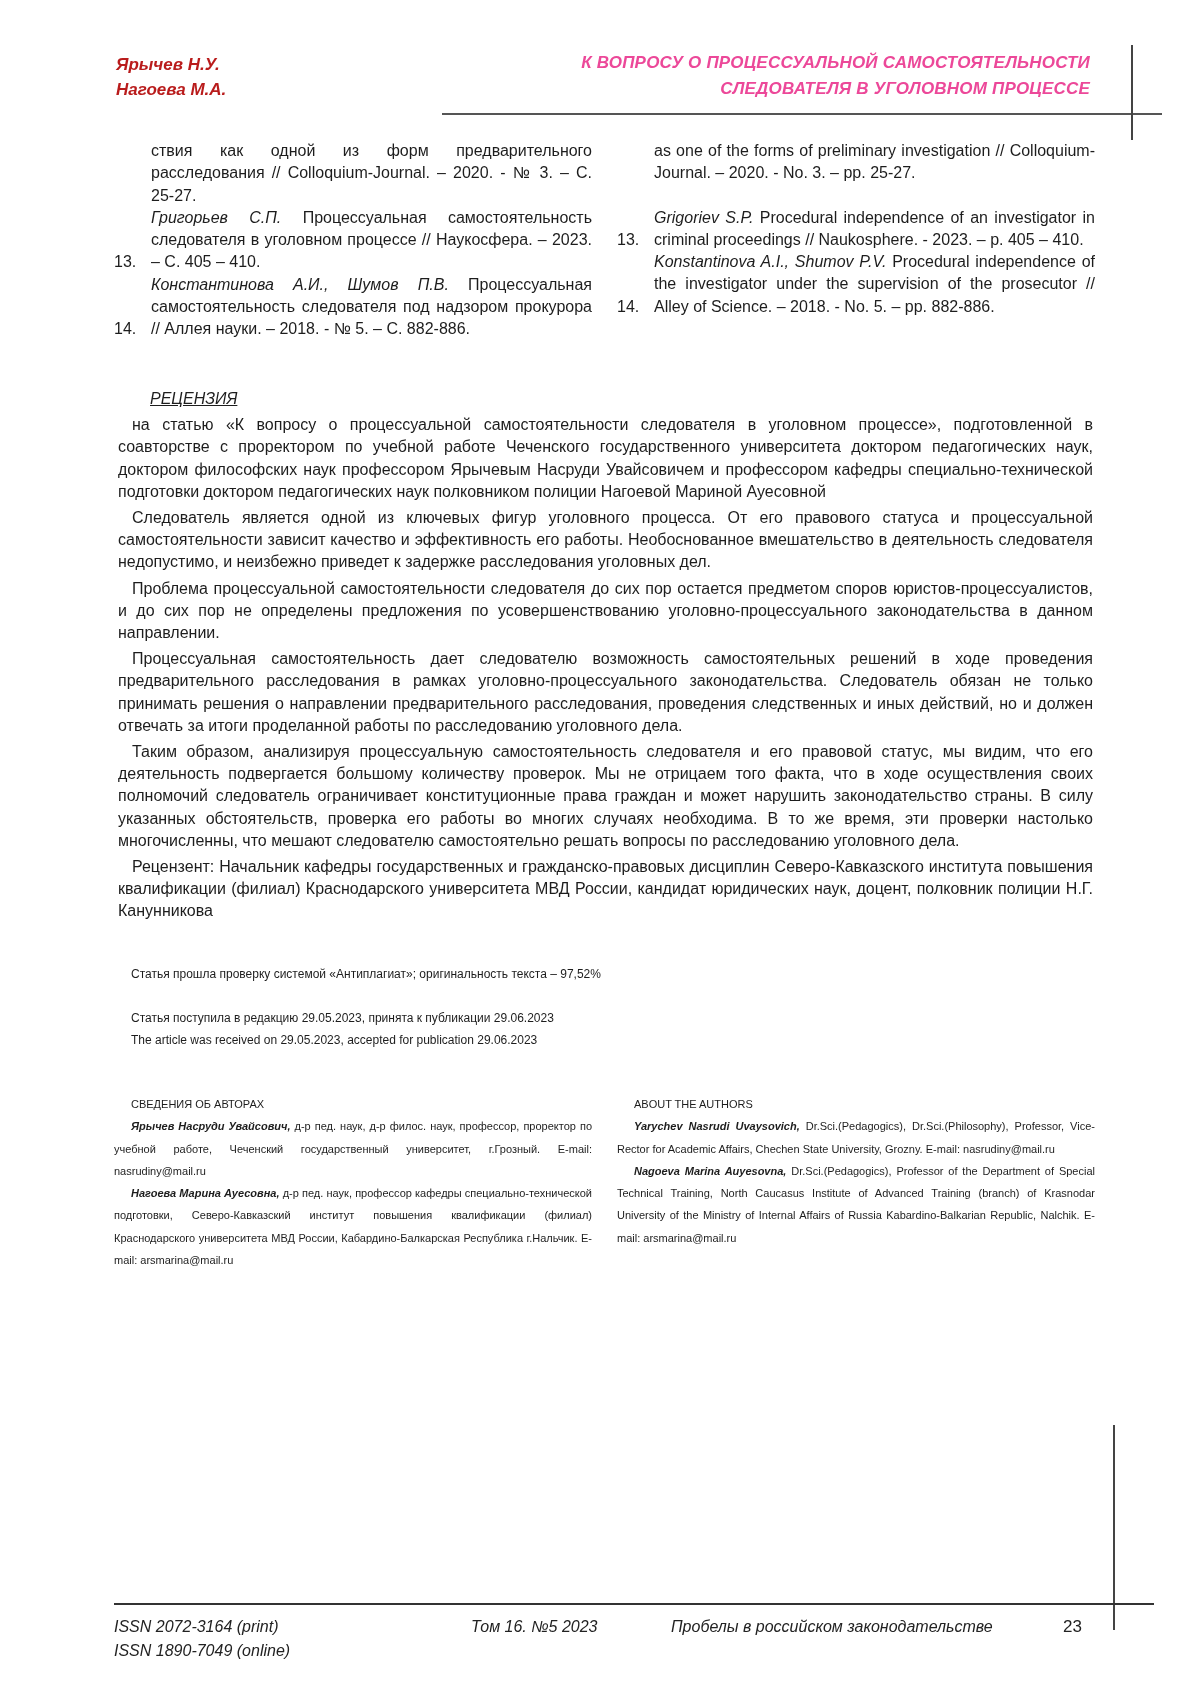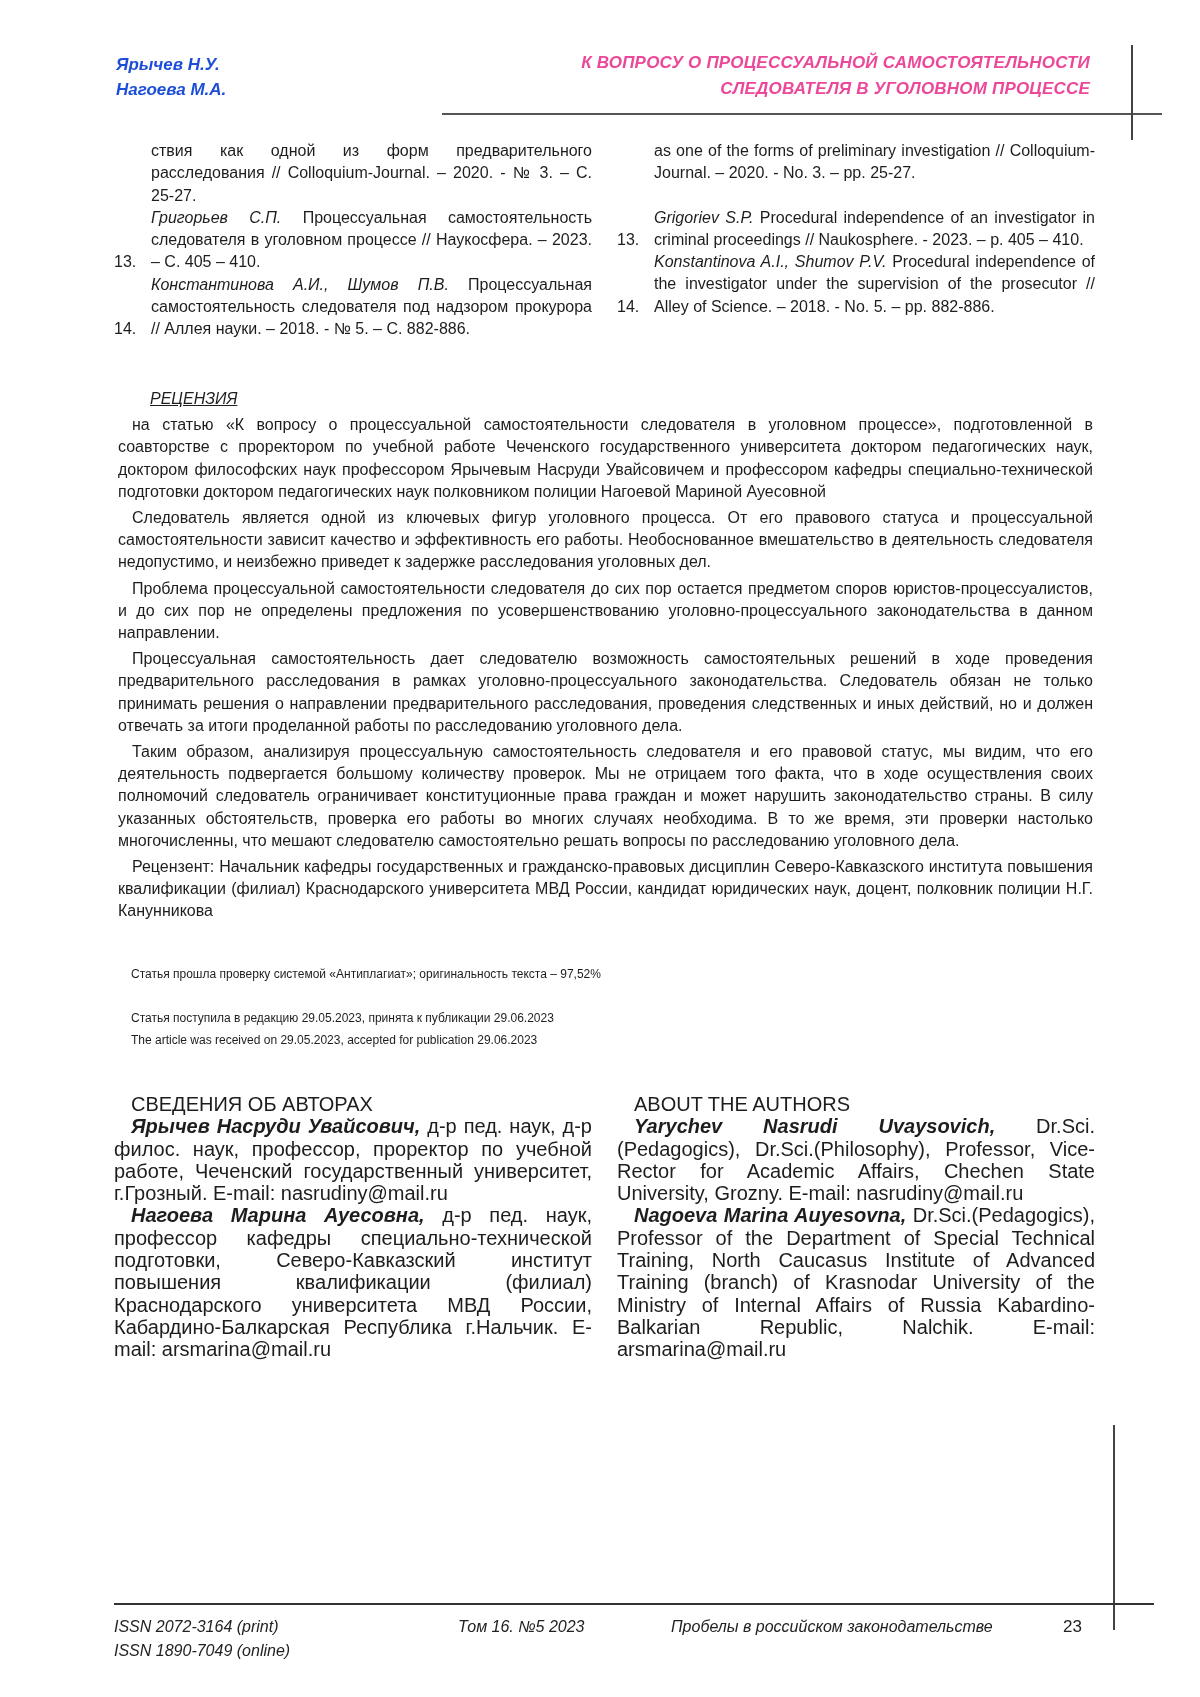--- a/index.html
+++ b/index.html
@@ -3,53 +3,53 @@
 <meta charset="utf-8">
 <style>
   html, body { margin: 0; padding: 0; background: #ffffff; }
   body {
     width: 1200px; height: 1697px; position: relative; overflow: hidden;
     font-family: "Liberation Sans", "DejaVu Sans", sans-serif;
     color: #1a1a1a;
   }
   .abs { position: absolute; }
   
-  .hdr-authors { left: 116px; top: 52px; font-size: 17px; font-weight: bold; font-style: italic; line-height: 25px; color: #1d4ed8; }
+  .hdr-authors { left: 116px; top: 52px; font-size: 17px; font-weight: bold; font-style: italic; line-height: 25px; color: #b91c1c; }
   .hdr-title { right: 110px; top: 50px; text-align: right; font-size: 17px; font-weight: bold; font-style: italic; line-height: 26px; color: #ec4899; letter-spacing: 0.2px; }
   .hdr-rule { left: 442px; top: 113px; width: 720px; height: 2px; background: #555; }
   .hdr-vline { left: 1131px; top: 45px; width: 1.5px; height: 95px; background: #444; }
   
   .col { font-size: 16px; line-height: 22.3px; color: #1d1d1d; }
   .col-left { left: 114px; top: 140px; width: 478px; }
   .col-right { left: 617px; top: 140px; width: 478px; }
   .ref { display: flex; align-items: flex-end; }
   .ref-num { width: 37px; flex: none; }
   .ref-body { flex: 1; text-align: justify; }
   .ref-body i { font-style: italic; margin-top: 8px; }
   .ref-cont { padding-left: 37px; text-align: justify; }
   .gap { height: 22px; }
   
   .review { left: 114px; top: 388px; width: 983px; font-size: 16px; line-height: 22.2px; color: #1d1d1d; }
   .review-title { padding-left: 36px; font-style: italic; text-decoration: underline; }
   .review p { margin: 4px; text-indent: 14px; text-align: justify; }
   .review p.first { text-indent: 14px; }
   .meta { left: 131px; font-size: 12px; line-height: 22px; color: #1d1d1d; }
   
-  .auth { font-size: 20px; line-height: 22.3px; color: #1d1d1d; top: 1093px; width: 478px; }
+  .auth { font-size: 11px; line-height: 22.3px; color: #1d1d1d; top: 1093px; width: 478px; }
   .auth-left { left: 114px; }
   .auth-right { left: 617px; }
   .auth-head { padding-left: 17px; }
   .auth p { margin: 0; text-indent: 17px; text-align: justify; }
   .auth b { font-weight: bold; font-style: italic; }
   
   .ftr-rule { left: 114px; top: 1603px; width: 1040px; height: 1.5px; background: #333; }
   .ftr-vline { left: 1113px; top: 1425px; width: 1.5px; height: 205px; background: #444; }
   .ftr { top: 1615px; font-size: 16px; font-style: italic; line-height: 24px; color: #222; }
   .ftr-issn { left: 114px; }
-  .ftr-vol { left: 458px; text-align: center; }
+  .ftr-vol { left: 471px; text-align: center; }
   .ftr-journal { left: 671px; }
   .ftr-page { left: 1063px; font-style: normal; font-size: 17px; }
 </style>
 </head>
 <body>
 
 <div class="abs hdr-authors">
   <div>Ярычев Н.У.</div>
   <div>Нагоева М.А.</div>
 </div>

